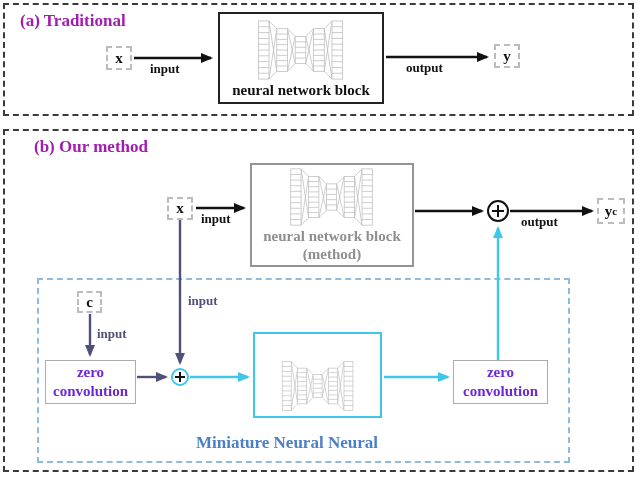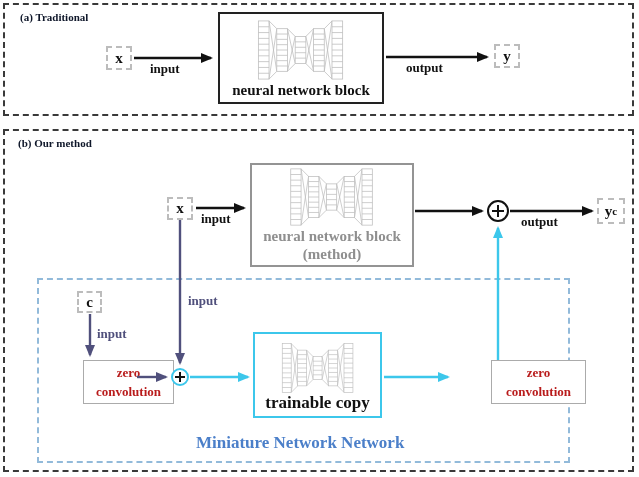--- a/index.html
+++ b/index.html
@@ -4,33 +4,33 @@
 <style>
   * { margin:0; padding:0; box-sizing:border-box; }
   body { background:#ffffff; }
   .canvas {
     position:relative; width:639px; height:477px; background:#ffffff;
     font-family:"Liberation Serif", serif; color:#111; overflow:hidden;
   }
   .abs { position:absolute; }
   .frame-dark { border:2px dashed #3a3a3a; background:transparent; }
   .frame-blue { border:2px dashed #92bada; background:transparent; }
-  .panel-title { font-weight:bold; font-size:11px; color:#0f172a; }
+  .panel-title { font-weight:bold; font-size:17px; color:#a21caf; }
   .var-box {
     border:2px dashed #bcbcbc; background:#fff; text-align:center;
     font-weight:bold; font-size:15px; color:#111;
     display:flex; align-items:center; justify-content:center;
   }
   .flow-label { font-weight:bold; font-size:13px; color:#111; white-space:nowrap; }
   .flow-label.purple { color:#50507c; }
   .block { background:#fff; display:flex; flex-direction:column; align-items:center; justify-content:flex-end; }
   .block-a { border:2px solid #222; }
   .block-locked { border:2px solid #949494; }
   .block-train { border:2px solid #3cc7eb; }
-  .block-zero { border:1px solid #ababab; text-align:center; font-weight:bold; font-size:13px; line-height:19px; color:#b91c1c; justify-content:center;margin-left:38px; }
+  .block-zero { border:1px solid #ababab; text-align:center; font-weight:bold; font-size:15px; line-height:19px; color:#6d28d9; justify-content:center; }
   .block-label { font-weight:bold; font-size:15px; color:#111; line-height:18px; text-align:right; }
   .block-label.gray { color:#8f8f8f; }
   .block-label.big { font-size:17px; }
   svg.nn-glyph { display:block; }
   svg.nn-glyph * { stroke:#bdbdbd; fill:#ffffff; stroke-width:0.8; }
   .add-circle { border-radius:50%; background:#fff; }
   .add-circle .ph, .add-circle .pv { position:absolute; background:#111; }
   .add-circle .ph { left:15%; right:15%; top:50%; height:2px; margin-top:-1px; }
   .add-circle .pv { top:15%; bottom:15%; left:50%; width:2px; margin-left:-1px; }
   .big-add { border:2px solid #111; }
@@ -112,21 +112,21 @@
         <line x1="77" y1="56" x2="88" y2="56"></line>
       </svg>
     <div class="block-label">neural network block</div>
   </div>
 
   <div class="abs flow-label" style="left:406px; top:60px;">output</div>
 
   <div class="abs var-box" style="left:494px; top:44px; width:26px; height:24px;">y</div>
 
   <div class="abs frame-dark" style="left:3px; top:129px; width:631px; height:343px;"></div>
-  <div class="abs panel-title" style="left:18px; top:137px;">(b) Our method</div>
+  <div class="abs panel-title" style="left:34px; top:137px;">(b) Our method</div>
 
   <div class="abs frame-blue" style="left:37px; top:278px; width:533px; height:185px;"></div>
 
   <div class="abs var-box" style="left:167px; top:197px; width:26px; height:23px;">x</div>
 
   <div class="abs flow-label" style="left:201px; top:211px;">input</div>
 
   <div class="abs block block-locked" style="left:250px; top:163px; width:164px; height:104px; padding-bottom:2px;">
     <svg class="nn-glyph" viewBox="0 0 90 64" style="width:92px; height:60px;">
         <rect x="1" y="2" width="11" height="60"></rect>
@@ -272,29 +272,28 @@
         <line x1="77" y1="8" x2="88" y2="8"></line>
         <line x1="77" y1="14" x2="88" y2="14"></line>
         <line x1="77" y1="20" x2="88" y2="20"></line>
         <line x1="77" y1="26" x2="88" y2="26"></line>
         <line x1="77" y1="32" x2="88" y2="32"></line>
         <line x1="77" y1="38" x2="88" y2="38"></line>
         <line x1="77" y1="44" x2="88" y2="44"></line>
         <line x1="77" y1="50" x2="88" y2="50"></line>
         <line x1="77" y1="56" x2="88" y2="56"></line>
       </svg>
-    <div class="block-label big">trainable copy</div>
   </div>
 
   <div class="abs block block-zero" style="left:453px; top:360px; width:95px; height:44px;">
     <div>zero</div>
     <div>convolution</div>
   </div>
 
-  <div class="abs mini-label" style="left:196px; top:433px;">Miniature Network Network</div>
+  <div class="abs mini-label" style="left:196px; top:433px;">Miniature Neural Neural</div>
 
   <svg class="wires" width="639" height="477">
     <defs>
       <marker id="mk-black" markerUnits="userSpaceOnUse" markerWidth="12" markerHeight="10" refX="10" refY="5" orient="auto">
         <path d="M0,0 L12,5 L0,10 Z" fill="#111"></path>
       </marker>
       <marker id="mk-purple" markerUnits="userSpaceOnUse" markerWidth="12" markerHeight="10" refX="10" refY="5" orient="auto">
         <path d="M0,0 L12,5 L0,10 Z" fill="#50507c"></path>
       </marker>
       <marker id="mk-cyan" markerUnits="userSpaceOnUse" markerWidth="12" markerHeight="10" refX="10" refY="5" orient="auto">

